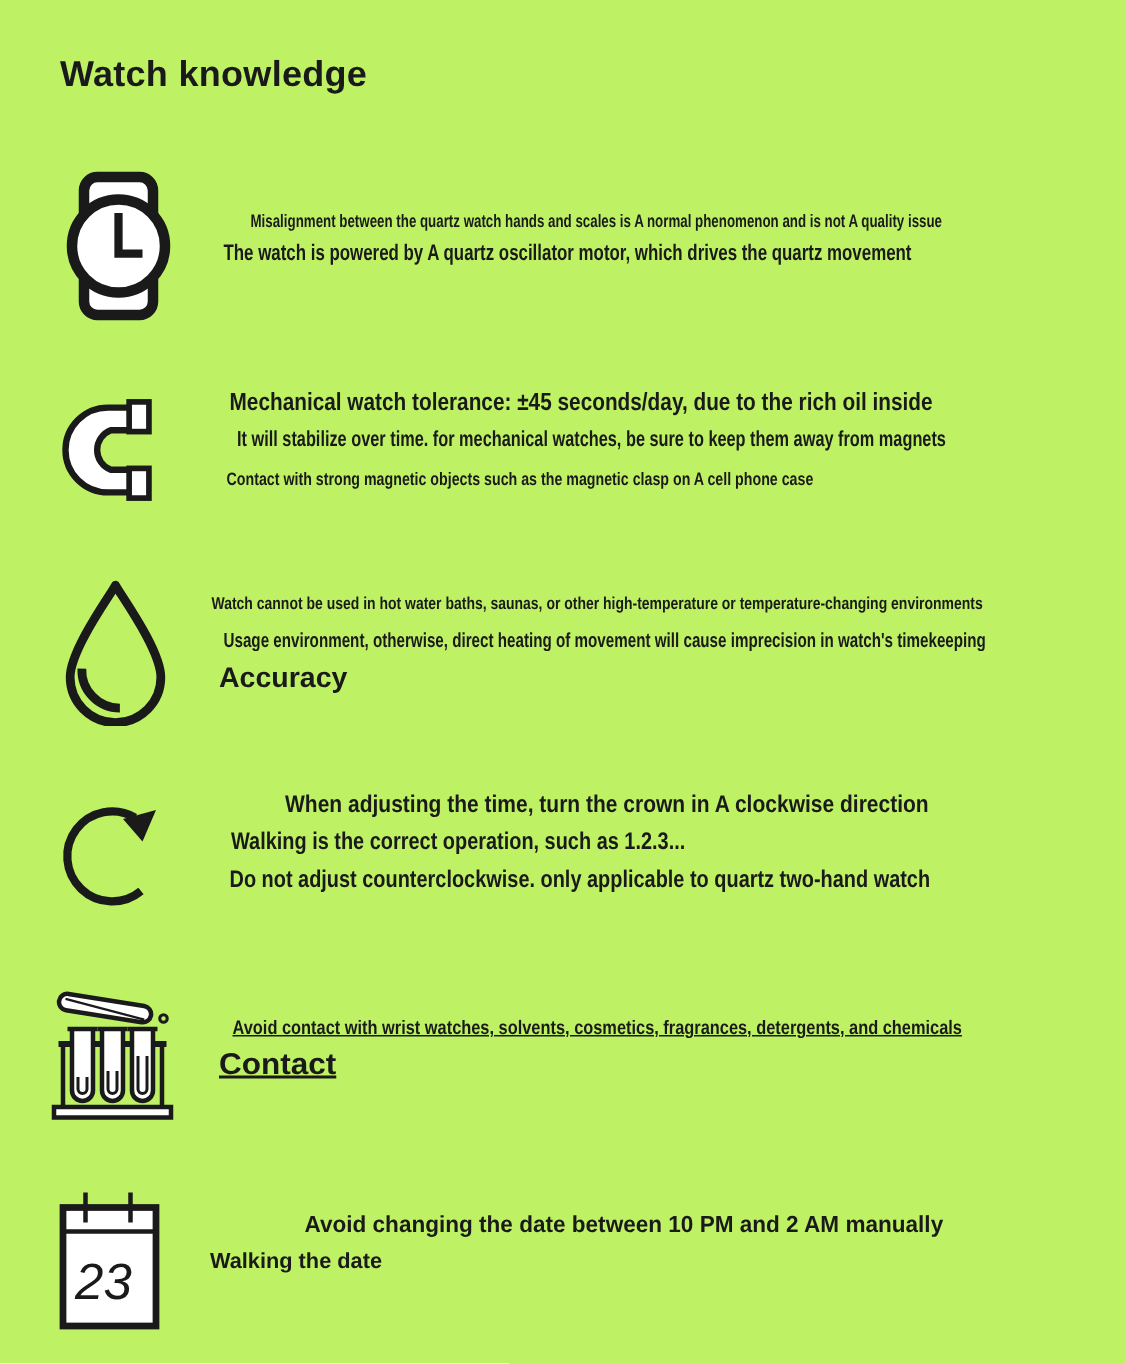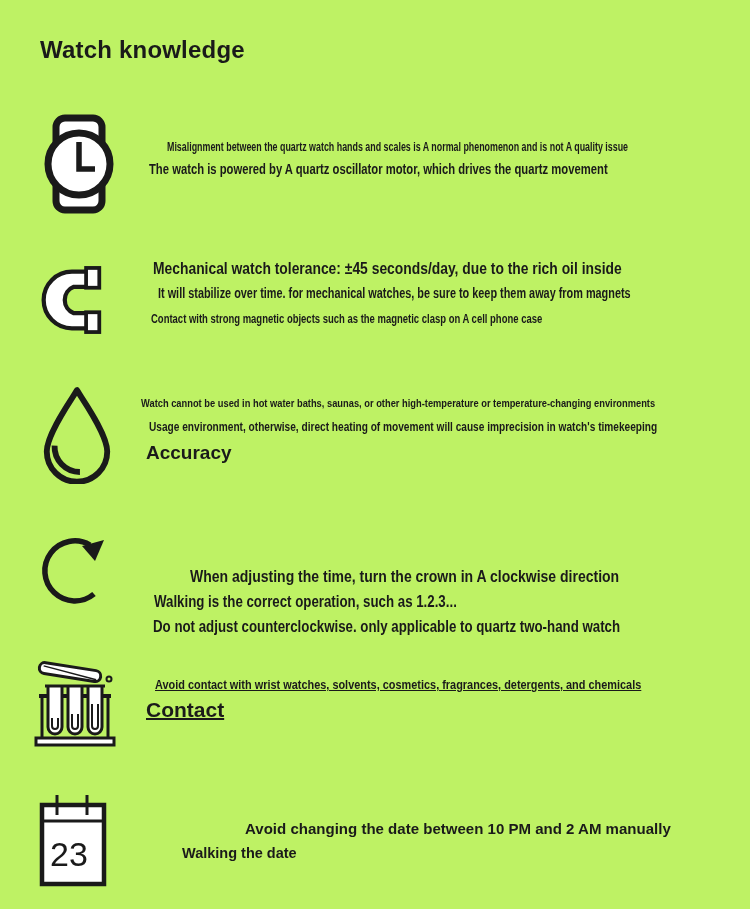--- a/index.html
+++ b/index.html
@@ -1,21 +1,21 @@
 <!DOCTYPE html>
 <html><head>
 <meta charset="utf-8">
 <style>
   html,body{margin:0;padding:0;background:#ffffff;}
   .page{position:relative;width:750px;height:909px;background:#bef264;overflow:hidden;
         font-family:"Liberation Sans",sans-serif;color:#1a1a1a;padding-left:24px;}
   .page-title{position:absolute;left:40px;top:36px;font-size:24px;font-weight:700;
               letter-spacing:0.2px;white-space:nowrap;}
   .sec{position:absolute;left:0;top:0;width:750px;height:0;}
-  .icon{position:absolute;}
+  .icon{position:absolute;font-style:italic;}
   .icon svg{display:block;}
   .tb{position:absolute;left:140px;}
   .ln{white-space:nowrap;font-weight:700;color:#1a1a1a;transform-origin:0 50%;}
   svg *{stroke-linecap:butt;}
 </style>
 </head>
 <body>
 
 <div class="page">
 
@@ -64,21 +64,21 @@
     </div>
   </div>
 
   <div class="sec" style="top:520px;">
     <div class="icon" style="left:38px;top:6px;">
       <svg width="72" height="82" viewBox="0 0 72 82" fill="none">
         <path d="M56,68 A30,30 0 1 1 52,19" fill="none" stroke="#1a1a1a" stroke-width="5.5" stroke-linecap="round"></path>
         <polygon points="66,14 44,20 57,35" fill="#1a1a1a"></polygon>
       </svg>
     </div>
-    <div class="tb" style="top:4px;margin-top:40px;">
+    <div class="tb" style="top:4px;">
       <div class="ln" style="font-size:16px;line-height:25px;margin-left:50px;transform:scaleX(0.875);">When adjusting the time, turn the crown in A clockwise direction</div>
       <div class="ln" style="font-size:16px;line-height:25px;margin-left:14px;transform:scaleX(0.83);">Walking is the correct operation, such as 1.2.3...</div>
       <div class="ln" style="font-size:16px;line-height:25px;margin-left:13px;transform:scaleX(0.83);">Do not adjust counterclockwise. only applicable to quartz two-hand watch</div>
     </div>
   </div>
 
   <div class="sec" style="top:645px;">
     <div class="icon" style="left:33px;top:3px;">
       <svg width="84" height="100" viewBox="0 0 84 100" fill="none">
         <g transform="rotate(9 8 22)">
@@ -110,19 +110,19 @@
   <div class="sec" style="top:788px;">
     <div class="icon" style="left:38px;top:2px;">
       <svg width="70" height="98" viewBox="0 0 70 98" fill="none">
         <rect x="4" y="15" width="62" height="79" fill="#fff" stroke="#1a1a1a" stroke-width="4.5"></rect>
         <line x1="4" y1="31" x2="66" y2="31" stroke="#1a1a1a" stroke-width="3"></line>
         <line x1="19" y1="5" x2="19" y2="25" stroke="#1a1a1a" stroke-width="3"></line>
         <line x1="49" y1="5" x2="49" y2="25" stroke="#1a1a1a" stroke-width="3"></line>
         <text x="31" y="76" text-anchor="middle" font-size="34" fill="#1a1a1a" font-family="Liberation Sans, sans-serif">23</text>
       </svg>
     </div>
-    <div class="tb" style="top:28px;margin-left:42px;">
+    <div class="tb" style="top:16px;">
       <div class="ln" style="font-size:15.5px;line-height:25px;margin-left:63px;transform:scaleX(0.97);">Avoid changing the date between 10 PM and 2 AM manually</div>
       <div class="ln" style="font-size:14.5px;line-height:24px;margin-left:0;">Walking the date</div>
     </div>
   </div>
 
 </div>
 
 </body></html>

